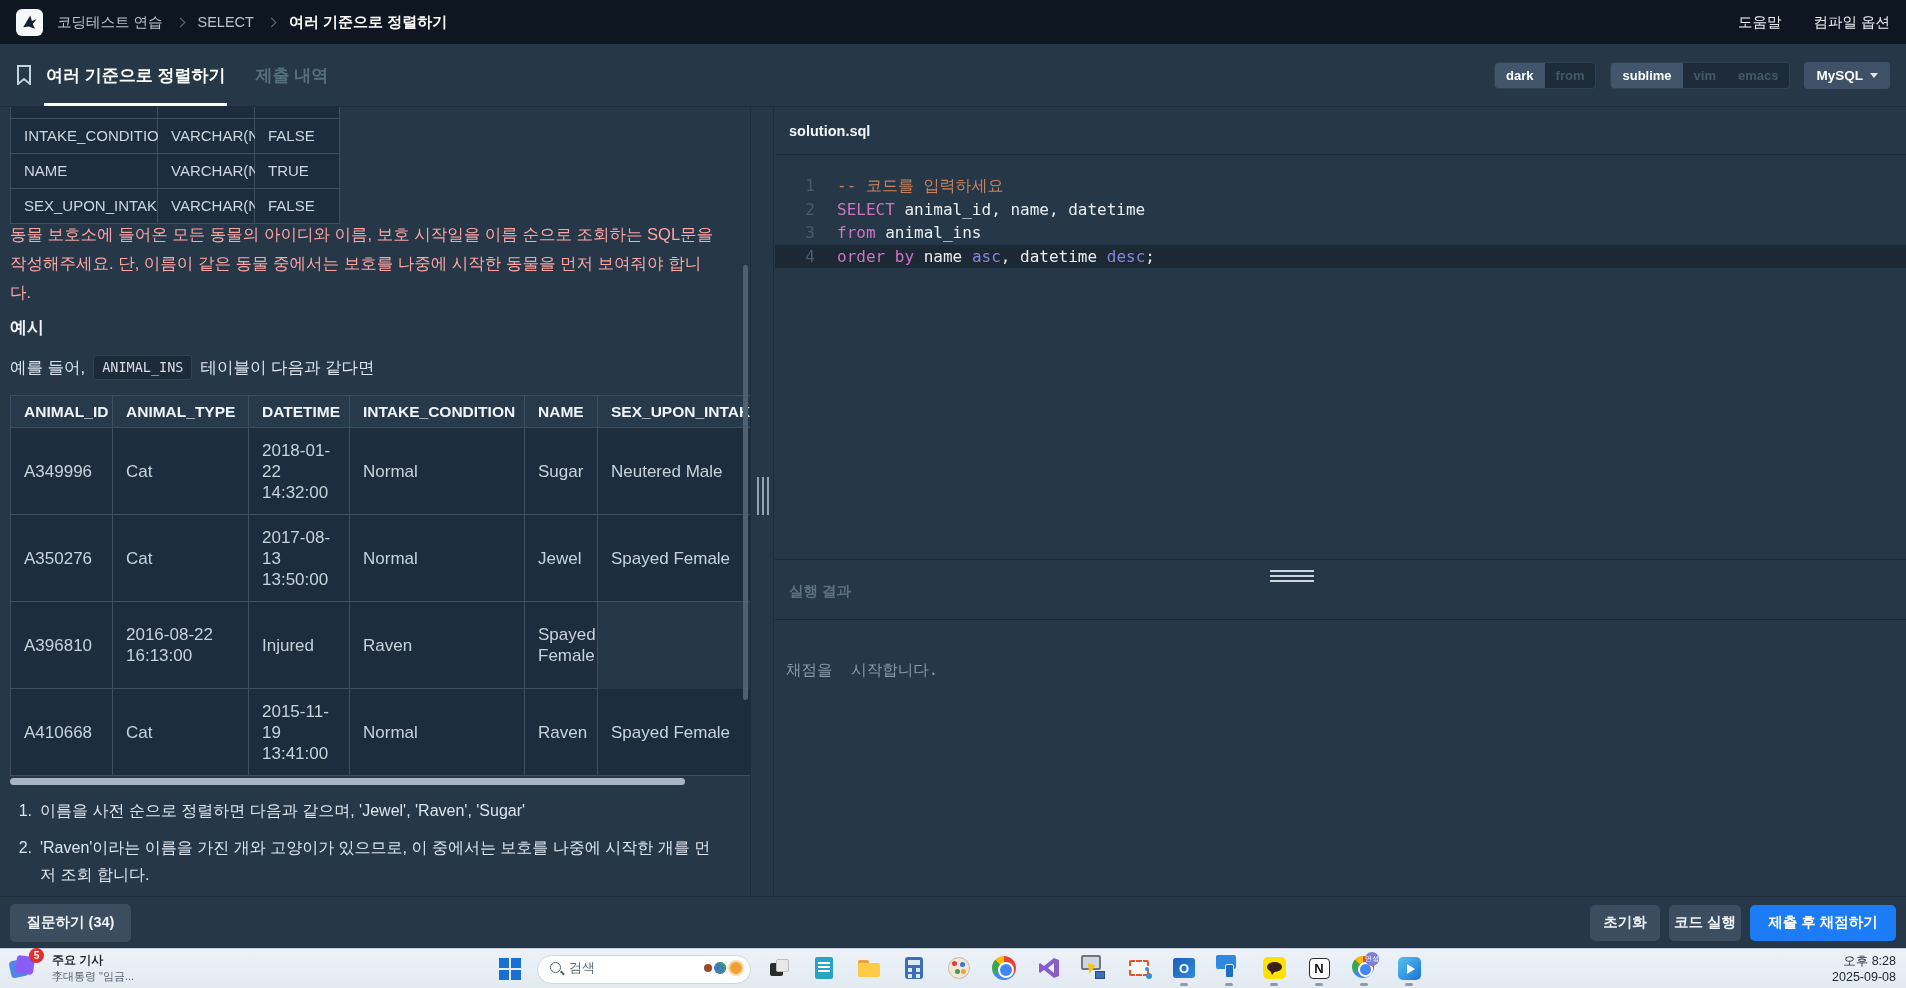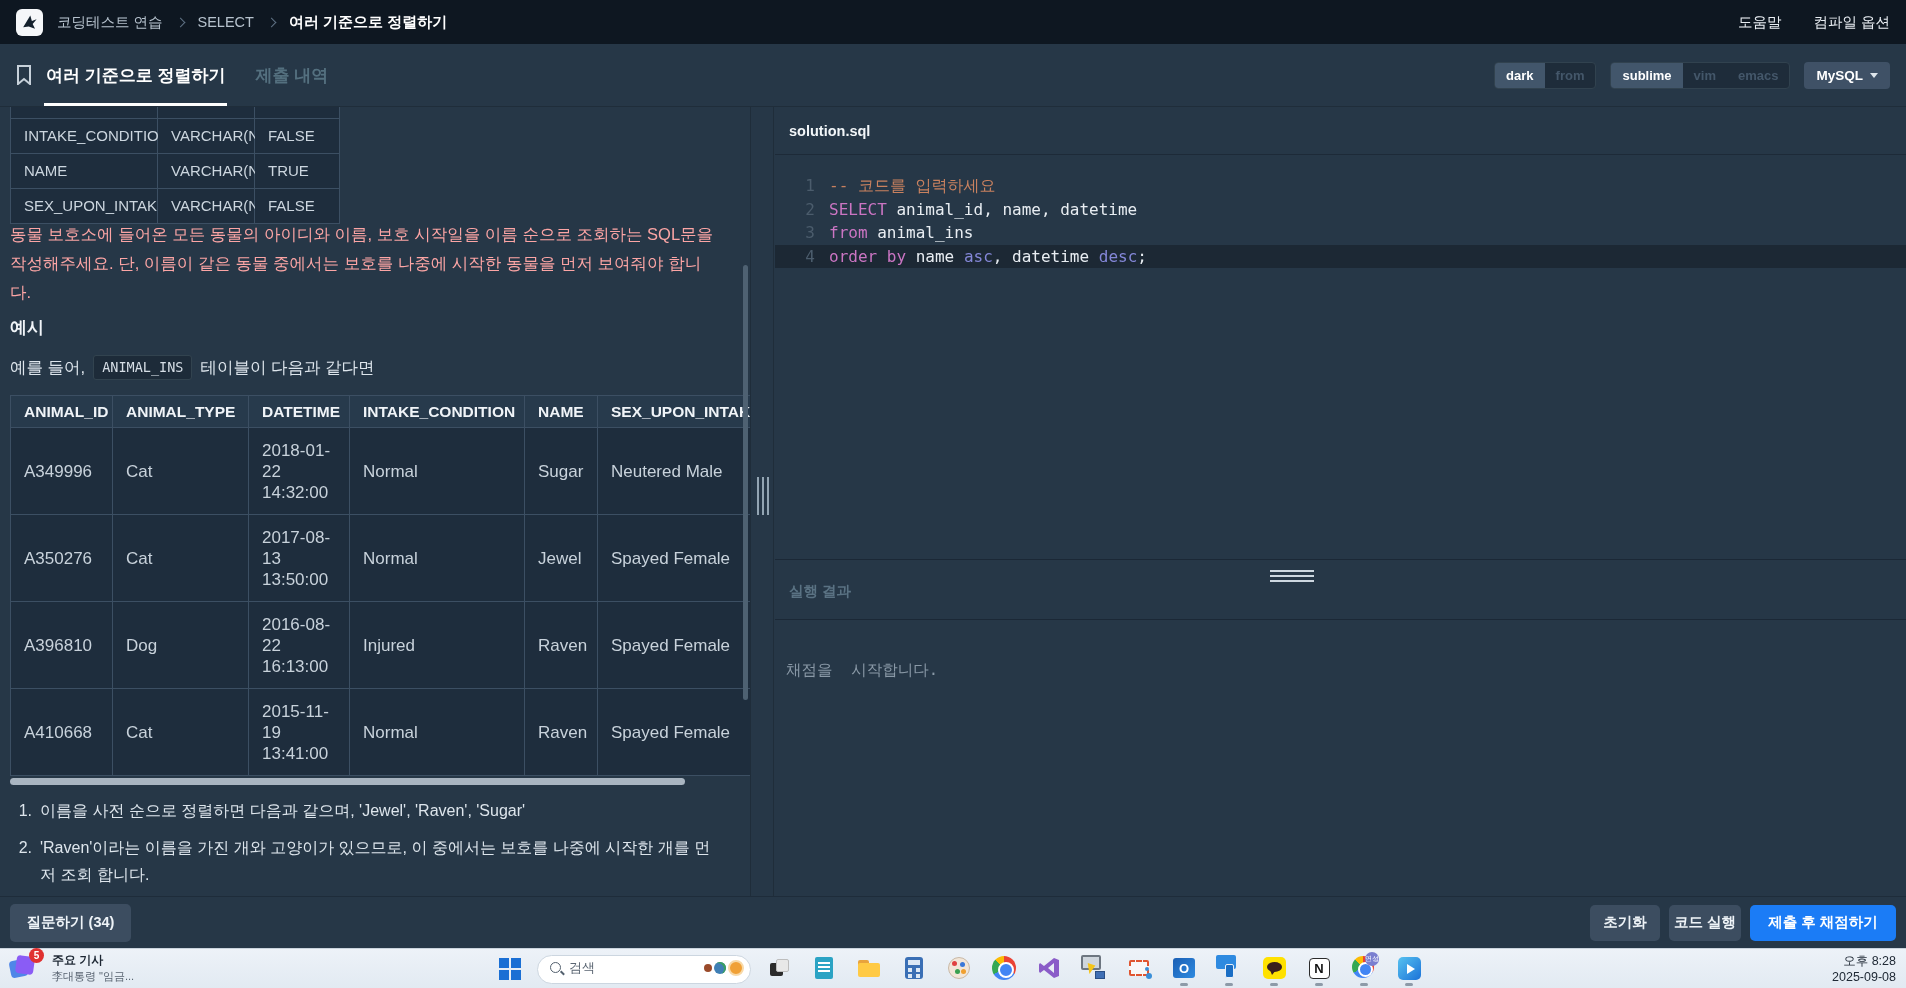--- a/index.html
+++ b/index.html
@@ -81,21 +81,21 @@
 
   
   .right-panel { position:absolute; left:775px; top:107px; width:1131px; height:789px; background:#263747; }
   .ed-header { height:48px; border-bottom:1px solid #1d2a38; display:flex; align-items:center;
                padding-left:14px; font-size:14.5px; font-weight:bold; color:#f2f6f9; }
   .code-area { position:relative; height:404px; padding-top:19px; font-family:"DejaVu Sans Mono", monospace;
                font-size:16px; cursor:text; }
   .code-line { display:flex; height:23.5px; line-height:23.5px; white-space:pre; }
   .code-line.active { background:#1c2834; }
   .code-line .ln { width:40px; flex:0 0 auto; text-align:right; color:#4b5c6c; }
-  .code-line .src { margin-left:14px; color:#e8edf2; }
+  .code-line .src { margin-left:22px; color:#e8edf2; }
   .tok-comment { color:#c8815f; }
   .tok-keyword { color:#cb75c3; }
   .tok-modifier { color:#8487d8; }
   .tok-plain { color:#e8edf2; }
 
   .split-zone { height:61px; border-top:1px solid #1b2836; border-bottom:1px solid #1b2836; position:relative; }
   .hgrip { position:absolute; left:495px; top:10px; cursor:row-resize; }
   .hgrip i { display:block; width:44px; height:2px; background:#cdd7e0; margin-bottom:3px; }
   .result-label { position:absolute; left:14px; top:22px; font-size:14.5px; font-weight:bold; color:#5a7283; }
   .result-area { height:275px; padding:40px 0 0 11px; font-family:"DejaVu Sans Mono", monospace;
@@ -328,23 +328,20 @@
         </div>
         <div class="cell">
           <span>Spayed Female</span>
         </div>
       </div>
       <div class="t2-row">
         <div class="cell">
           <span>A396810</span>
         </div>
         <div class="cell">
-          <span>Dog</span>
-        </div>
-        <div class="cell">
           <span>2016-08-22 16:13:00</span>
         </div>
         <div class="cell">
           <span>Injured</span>
         </div>
         <div class="cell">
           <span>Raven</span>
         </div>
         <div class="cell">
           <span>Spayed Female</span>

